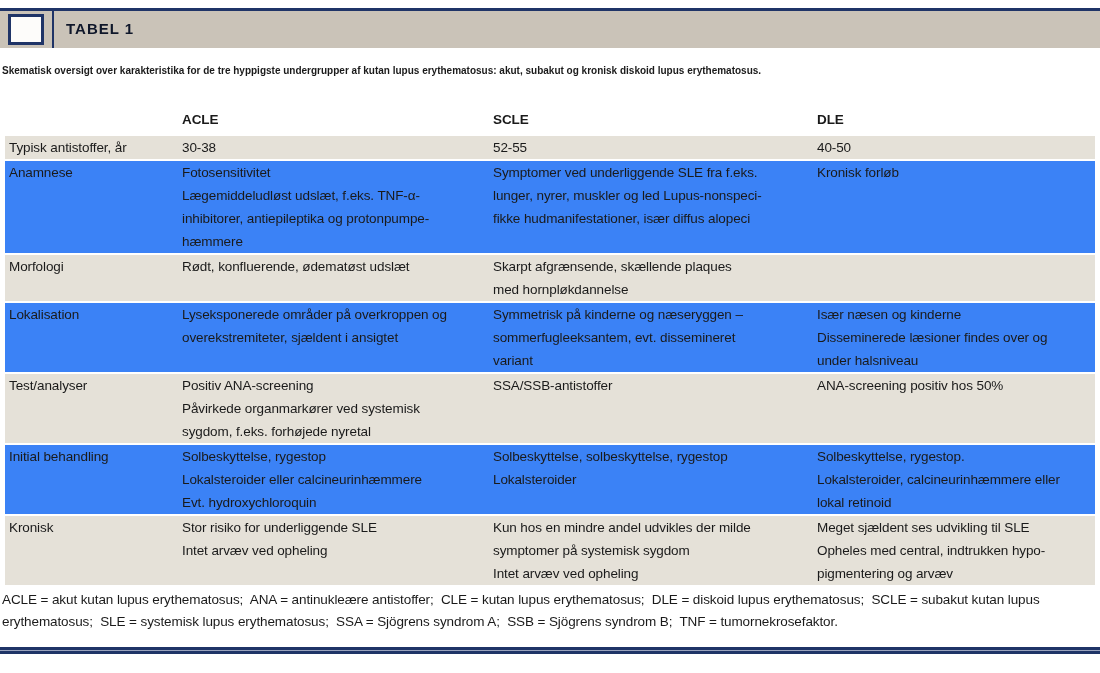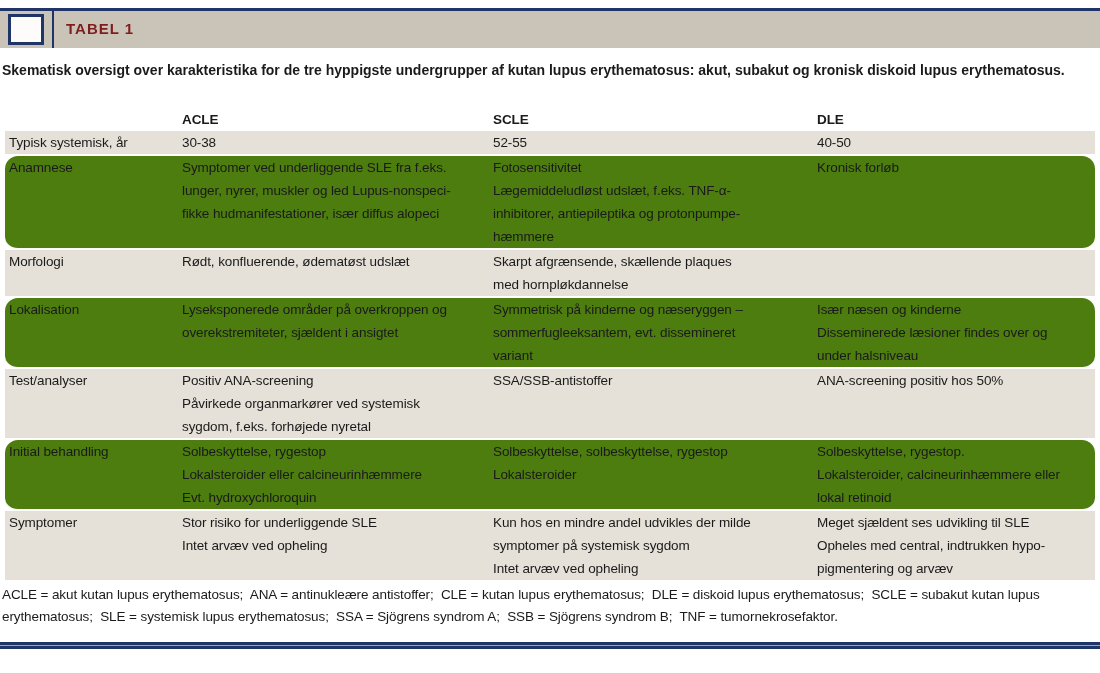--- a/index.html
+++ b/index.html
@@ -21,36 +21,36 @@
   .doc-icon-lines {
     width:100%; height:100%;
     background:repeating-linear-gradient(to bottom, #1f3467 0 3px, #fdfcfa 3px 6px);
   }
   .title-sep {
     position:absolute; left:52px; top:0; width:2px; height:100%;
     background:#1f3467;
   }
   .title-text {
     position:absolute; left:66px; top:9px;
-    font-weight:bold; font-size:15px; letter-spacing:1px; color:#7f1d1d;
+    font-weight:bold; font-size:15px; letter-spacing:1px; color:#0f172a;
   }
   .caption {
     margin:13px 2px 0 2px;
-    font-size:14px; font-weight:bold; line-height:19px;
+    font-size:10px; font-weight:bold; line-height:19px;
   }
   .tbl { margin:12px 5px 0 5px; }
   .trow, .thead-row {
     display:grid;
     grid-template-columns:177px 311px 324px 278px;
   }
-  .thead-row { padding-top:16px; background:#fff; }
+  .thead-row { padding-top:16px; padding-bottom:5px; background:#fff; }
   .colhead { font-weight:bold; font-size:14px; line-height:20px; }
   .trow { border-bottom:2px solid #ffffff; }
   .row-dark { background:#e5e1d8; }
-  .row-light { background:#4d7c0f;border-radius:13px; }
+  .row-light { background:#3b82f6; }
   .cell {
     font-size:13.5px; line-height:23px; letter-spacing:-0.1px;
     white-space:pre-line; padding-right:12px;
   }
   .cell.label { padding-left:4px; }
   .footnote {
     margin:2px 2px 0 2px;
     font-size:13.5px; line-height:22px; letter-spacing:-0.1px;
     white-space:pre-wrap;
   }
@@ -76,35 +76,35 @@
 <div class="tbl">
 
   <div class="thead-row">
     <div class="cell label"></div>
     <div class="cell colhead">ACLE</div>
     <div class="cell colhead">SCLE</div>
     <div class="cell colhead">DLE</div>
   </div>
 
   <div class="trow row-dark">
-    <div class="cell label">Typisk systemisk, år</div>
+    <div class="cell label">Typisk antistoffer, år</div>
     <div class="cell">30-38</div>
     <div class="cell">52-55</div>
     <div class="cell">40-50</div>
   </div>
 
   <div class="trow row-light">
     <div class="cell label">Anamnese</div>
-    <div class="cell">Symptomer ved underliggende SLE fra f.eks.
-lunger, nyrer, muskler og led Lupus-nonspeci-
-fikke hudmanifestationer, især diffus alopeci</div>
     <div class="cell">Fotosensitivitet
 Lægemiddeludløst udslæt, f.eks. TNF-α-
 inhibitorer, antiepileptika og protonpumpe-
 hæmmere</div>
+    <div class="cell">Symptomer ved underliggende SLE fra f.eks.
+lunger, nyrer, muskler og led Lupus-nonspeci-
+fikke hudmanifestationer, især diffus alopeci</div>
     <div class="cell">Kronisk forløb</div>
   </div>
 
   <div class="trow row-dark">
     <div class="cell label">Morfologi</div>
     <div class="cell">Rødt, konfluerende, ødematøst udslæt</div>
     <div class="cell">Skarpt afgrænsende, skællende plaques
 med hornpløkdannelse</div>
   </div>
 
@@ -135,21 +135,21 @@
 Lokalsteroider eller calcineurinhæmmere
 Evt. hydroxychloroquin</div>
     <div class="cell">Solbeskyttelse, solbeskyttelse, rygestop
 Lokalsteroider</div>
     <div class="cell">Solbeskyttelse, rygestop.
 Lokalsteroider, calcineurinhæmmere eller
 lokal retinoid</div>
   </div>
 
   <div class="trow row-dark">
-    <div class="cell label">Symptomer</div>
+    <div class="cell label">Kronisk</div>
     <div class="cell">Stor risiko for underliggende SLE
 Intet arvæv ved opheling</div>
     <div class="cell">Kun hos en mindre andel udvikles der milde
 symptomer på systemisk sygdom
 Intet arvæv ved opheling</div>
     <div class="cell">Meget sjældent ses udvikling til SLE
 Opheles med central, indtrukken hypo-
 pigmentering og arvæv</div>
   </div>
 

